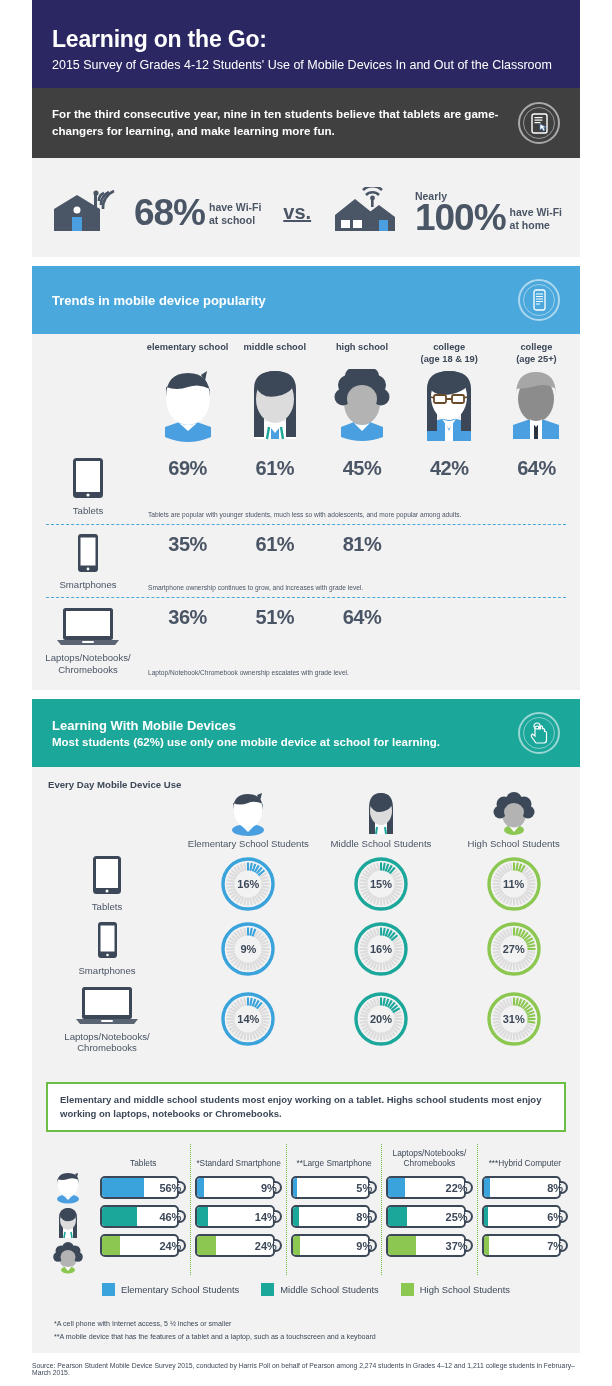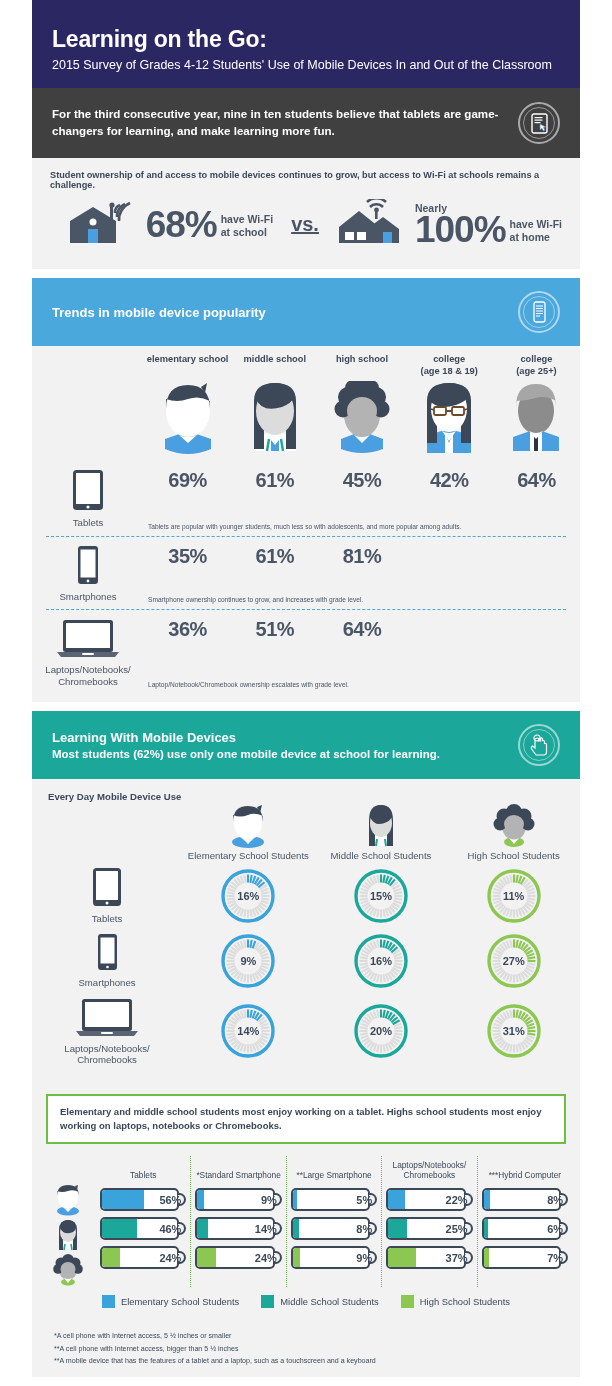--- a/index.html
+++ b/index.html
@@ -25,21 +25,21 @@
     border: 2px solid rgba(255,255,255,.55);
     display: flex; align-items: center; justify-content: center;
     flex: none; margin-left: 10px;
   }
   .circle-icon .inner { width: 32px; height: 32px; border-radius: 50%; border: 1px solid rgba(255,255,255,.45);
      display:flex; align-items:center; justify-content:center; }
 
   
   .wifi-block { background: #f2f2f2; padding: 12px 18px 18px; }
   .wifi-head { font-size: 9.2px; font-weight: bold; color: #3c4858; }
-  .wifi-row { display: flex; align-items: center; justify-content: flex-end; margin-top: 9px; gap: 4px; }
+  .wifi-row { display: flex; align-items: center; justify-content: space-between; margin-top: 17px; gap: 4px; }
   .wifi-stat { display: flex; align-items: flex-end; gap: 4px; }
   .big-pct { font-size: 37px; font-weight: bold; color: #4a5565; line-height: .95; letter-spacing: -1px; }
   .small-lbl { font-size: 10.5px; font-weight: bold; color: #4a5565; line-height: 1.25; padding-bottom: 3px; }
   .vs { font-size: 20px; font-weight: bold; color: #4a5565; margin: 0 14px; padding-bottom: 2px; text-decoration: underline; }
   .nearly { font-size: 10.5px; font-weight: bold; color: #4a5565; margin-bottom: -2px; }
 
   
   .sec-head { padding: 13px 20px; display: flex; align-items: center; }
   .sec-head.blue { background: #4aa8dc; }
   .sec-head.teal { background: #1ca79b; }
@@ -120,21 +120,20 @@
           <rect x="3.5" y="4" width="8" height="1.2" fill="#fff"></rect>
           <rect x="3.5" y="6.5" width="8" height="1.2" fill="#fff"></rect>
           <rect x="3.5" y="9" width="6" height="1.2" fill="#fff"></rect>
           <path d="M9 11 l0 6 l2-1.6 l1.4 2.6 l1.6-1 l-1.4-2.4 l2.2-.5 z" fill="#fff" stroke="#4a7fc1" stroke-width=".7"></path>
         </svg>
       </div>
     </div>
   </div>
 
   <div class="wifi-block">
-    <div class="wifi-head">Student ownership of and access to mobile devices continues to grow, but access to Wi-Fi at schools remains a challenge.</div>
     <div class="wifi-row">
       <span>
         <svg width="76" height="48" viewBox="0 0 76 48">
           <g fill="#4a5565">
             <path d="M4 22 L27 8 L50 22 L50 44 L4 44 Z"></path>
             <rect x="8" y="30" width="9" height="9"></rect>
             <rect x="36" y="30" width="9" height="9"></rect>
             <circle cx="27" cy="23" r="3.5" fill="#fff"></circle>
             <rect x="44" y="6" width="3" height="14"></rect>
           </g>
@@ -1021,17 +1020,16 @@
       </div>
       <div class="legend-item">
         <span class="legend-sw" style="background:#8cc751"></span>
         <span class="legend-lbl">High School Students</span>
       </div>
     </div>
   </div>
 
   <div class="footnotes">
     <div class="footnote">*A cell phone with Internet access, 5 ½ inches or smaller</div>
-    <div class="footnote">**A cell phone with Internet access, bigger than 5 ½ inches</div>
     <div class="footnote">**A mobile device that has the features of a tablet and a laptop, such as a touchscreen and a keyboard</div>
   </div>
   <div class="source">Source: Pearson Student Mobile Device Survey 2015, conducted by Harris Poll on behalf of Pearson among 2,274 students in Grades 4–12 and 1,211 college students in February–March 2015.</div>
 </div>
 
 </body></html>

